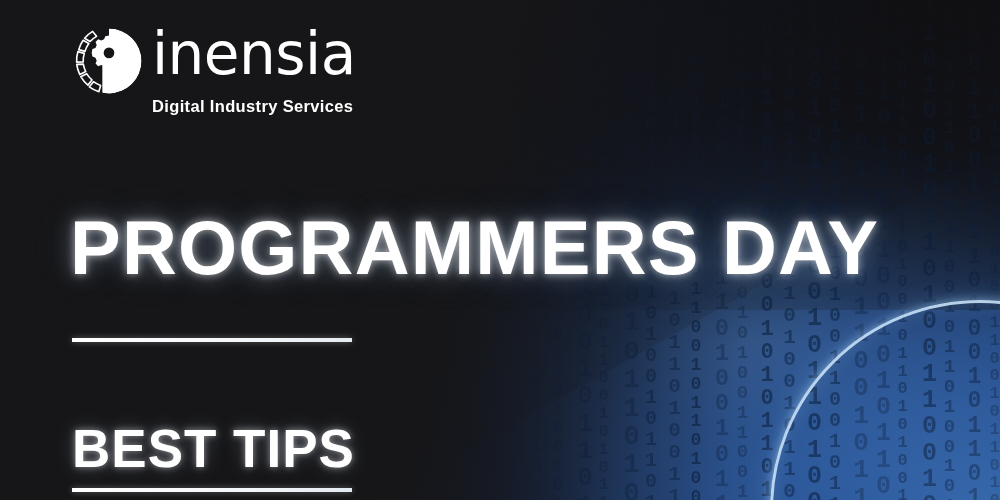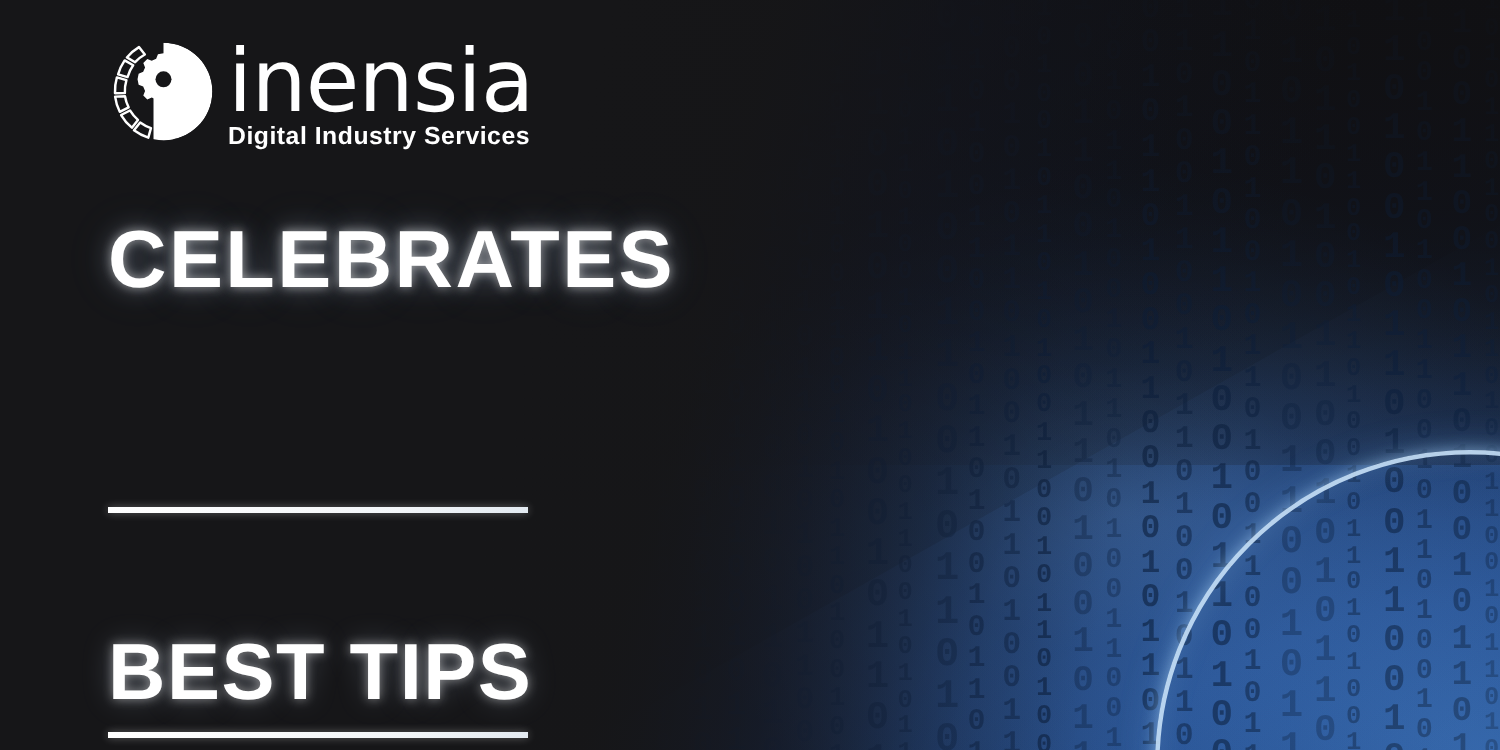--- a/index.html
+++ b/index.html
@@ -140,21 +140,21 @@
     display:block;
     font-size:58px;
     font-weight:400;
     letter-spacing:-0.5px;
     color:#ffffff;
     line-height:0.92;
     font-family:"DejaVu Sans", sans-serif;
   }
   .logo-tag {
     display:block;
-    margin-top:1px;
+    margin-top:16px;
     font-size:16.5px;
     font-weight:700;
     letter-spacing:0.35px;
     color:#ffffff;
     font-family:"Liberation Sans", sans-serif;
   }
 
   
   .kicker {
     position:absolute;
@@ -993,21 +993,21 @@
           <path fill="#ffffff" d="M50 15.5 l5.0 1.0 1.6 4.1 4.0 1.7 4.0 -1.6 3.6 3.6 -1.6 4.0 1.7 4.0 4.1 1.6 1.0 5.0 -1.0 5.0 -4.1 1.6 -1.7 4.0 1.6 4.0 -3.6 3.6 -4.0 -1.6 -4.0 1.7 -1.6 4.1 -5.0 1.0 -5.0 -1.0 -1.6 -4.1 -4.0 -1.7 -4.0 1.6 -3.6 -3.6 1.6 -4.0 -1.7 -4.0 -4.1 -1.6 -1.0 -5.0 1.0 -5.0 4.1 -1.6 1.7 -4.0 -1.6 -4.0 3.6 -3.6 4.0 1.6 4.0 -1.7 1.6 -4.1 Z"></path>
           <circle cx="50" cy="39" r="7.2" fill="#161618"></circle>
         </g>
       </svg>
       <div class="logo-text">
         <span class="logo-word">inensia</span>
         <span class="logo-tag">Digital Industry Services</span>
       </div>
     </div>
 
-    <div class="kicker">CELEBRATES</div>
+    <div class="headline">PROGRAMMERS DAY</div>
 
     <div class="rule rule-top"></div>
 
     <div class="tips">BEST TIPS</div>
 
     <div class="rule rule-bottom"></div>
   </div>
 </div>
 
 </body></html>

